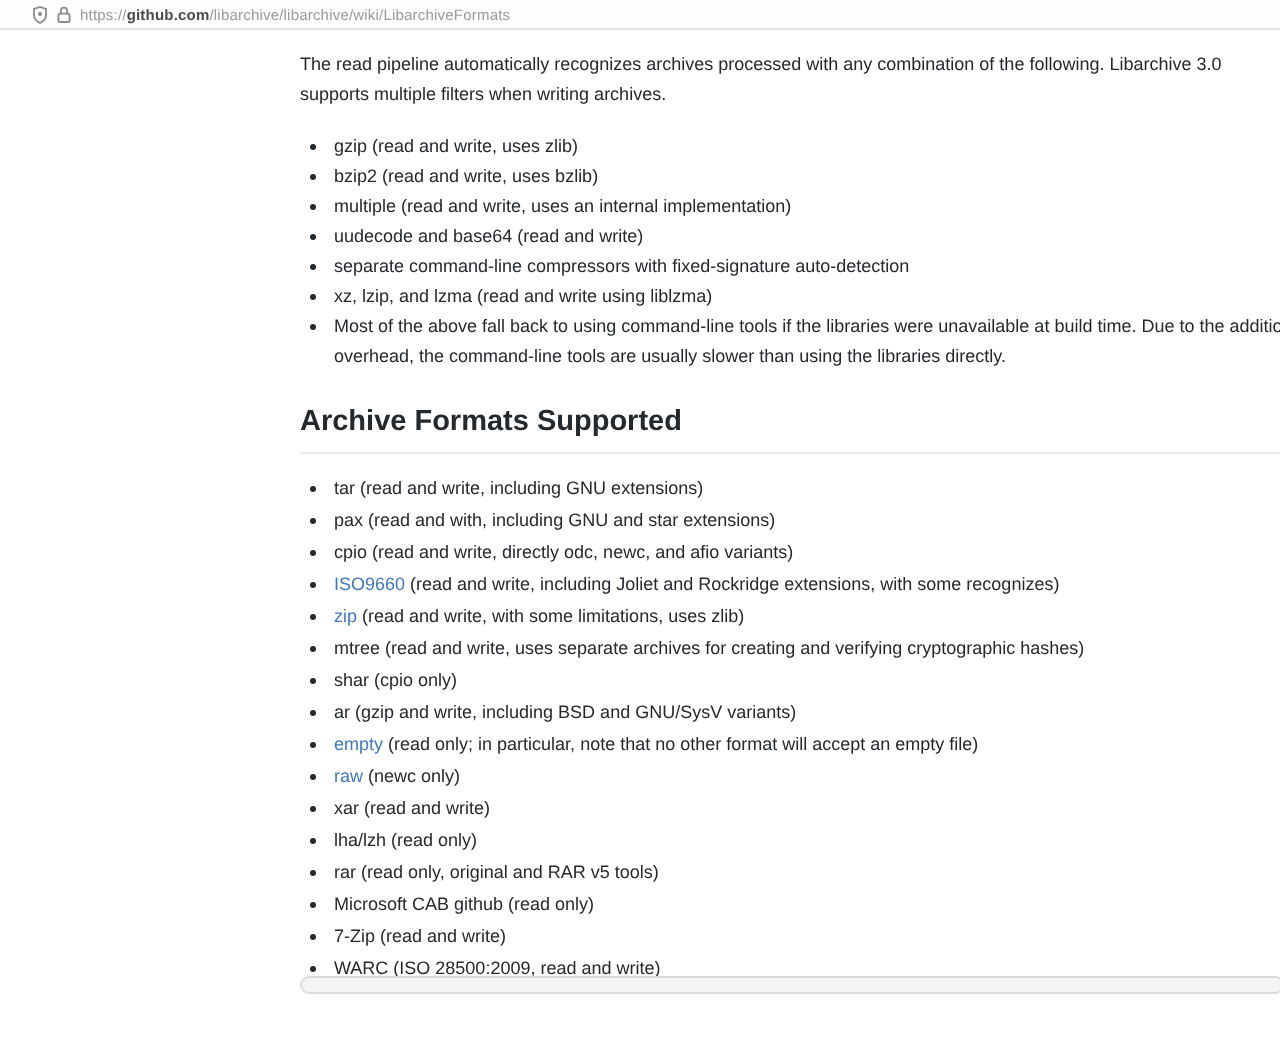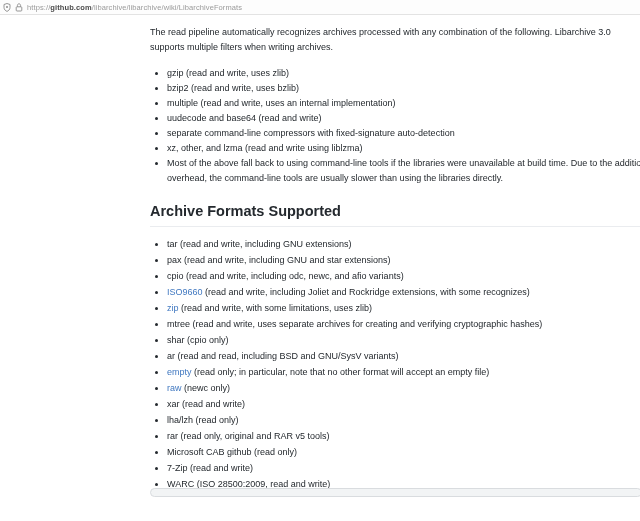--- a/index.html
+++ b/index.html
@@ -20,21 +20,21 @@
   
   .browser-bar {
     position: absolute;
     top: 0; left: 0;
     width: 640px;
     height: 15px;
     background: #fdfdfd;
     border-bottom: 1px solid #e3e3e3;
     display: flex;
     align-items: center;
-    padding-left: 3px;
+    padding-left: 16px;
     box-sizing: border-box;
     gap: 4px;
     text-align: right;
   }
   .bar-icon {
     width: 8px; height: 9px;
     display: inline-flex;
     align-items: center;
     justify-content: center;
     flex: 0 0 auto;
@@ -130,35 +130,35 @@
 
 <div class="content">
   <p class="intro">The read pipeline automatically recognizes archives processed with any combination of the following. Libarchive 3.0 supports multiple filters when writing archives.</p>
 
   <ul class="fmt-list">
       <li><span>gzip (read and write, uses zlib)</span></li>
       <li><span>bzip2 (read and write, uses bzlib)</span></li>
       <li><span>multiple (read and write, uses an internal implementation)</span></li>
       <li><span>uudecode and base64 (read and write)</span></li>
       <li><span>separate command-line compressors with fixed-signature auto-detection</span></li>
-      <li><span>xz, other, and lzma (read and write using liblzma)</span></li>
+      <li><span>xz, lzip, and lzma (read and write using liblzma)</span></li>
       <li><span>Most of the above fall back to using command-line tools if the libraries were unavailable at build time. Due to the additional overhead, the command-line tools are usually slower than using the libraries directly.</span></li>
     </ul>
 
   <h2 class="section-heading">Archive Formats Supported</h2>
 
   <ul class="fmt-list formats spaced">
       <li><span>tar (read and write, including GNU extensions)</span></li>
-      <li><span>pax (read and write, including GNU and star extensions)</span></li>
-      <li><span>cpio (read and write, including odc, newc, and afio variants)</span></li>
+      <li><span>pax (read and with, including GNU and star extensions)</span></li>
+      <li><span>cpio (read and write, directly odc, newc, and afio variants)</span></li>
       <li><a class="wiki-link">ISO9660</a><span> (read and write, including Joliet and Rockridge extensions, with some recognizes)</span></li>
       <li><a class="wiki-link">zip</a><span> (read and write, with some limitations, uses zlib)</span></li>
       <li><span>mtree (read and write, uses separate archives for creating and verifying cryptographic hashes)</span></li>
       <li><span>shar (cpio only)</span></li>
-      <li><span>ar (read and read, including BSD and GNU/SysV variants)</span></li>
+      <li><span>ar (gzip and write, including BSD and GNU/SysV variants)</span></li>
       <li><a class="wiki-link">empty</a><span> (read only; in particular, note that no other format will accept an empty file)</span></li>
       <li><a class="wiki-link">raw</a><span> (newc only)</span></li>
       <li><span>xar (read and write)</span></li>
       <li><span>lha/lzh (read only)</span></li>
       <li><span>rar (read only, original and RAR v5 tools)</span></li>
       <li><span>Microsoft CAB github (read only)</span></li>
       <li><span>7-Zip (read and write)</span></li>
       <li><span>WARC (ISO 28500:2009, read and write)</span></li>
     </ul>
 </div>

